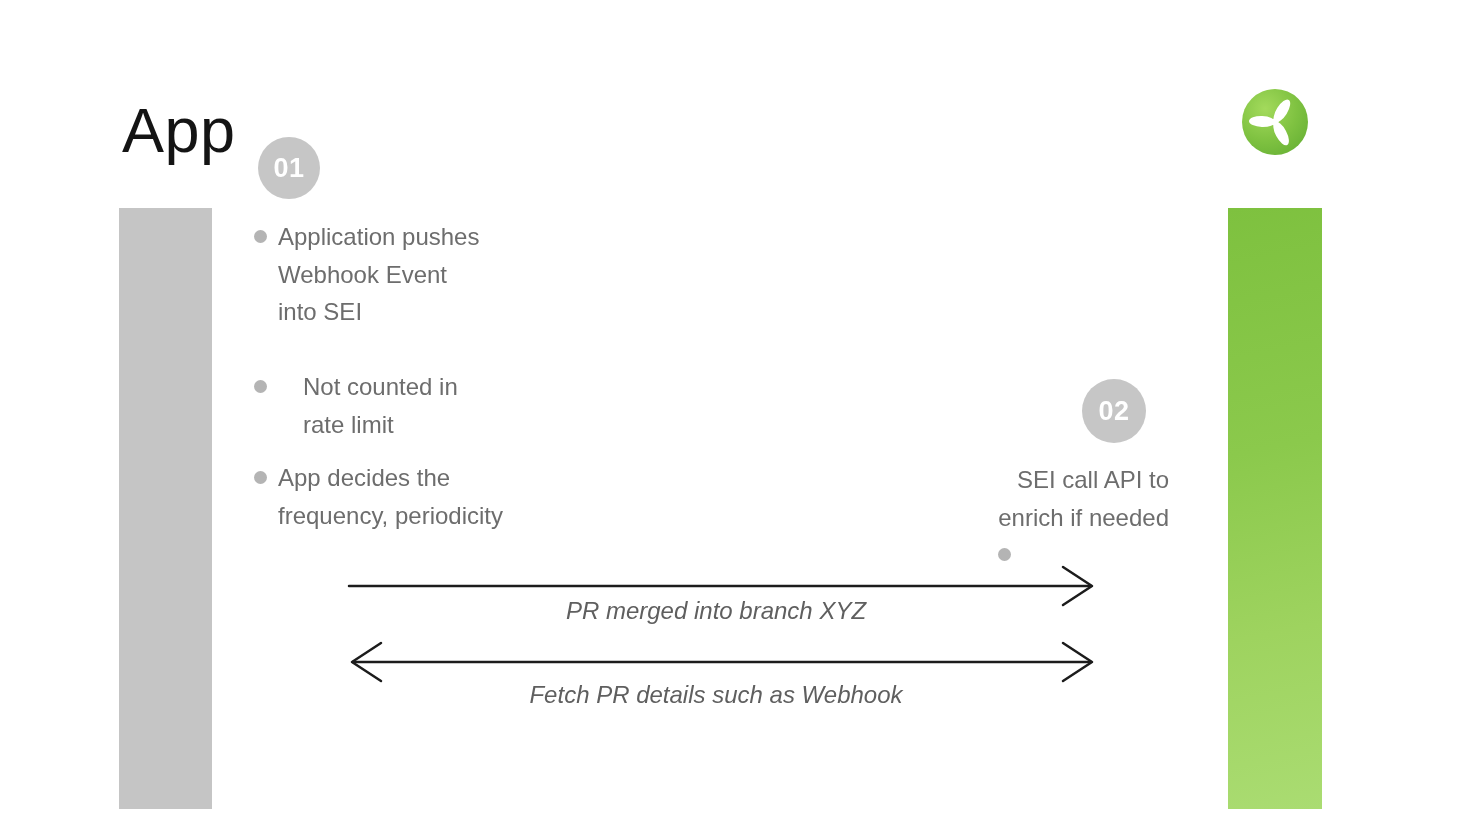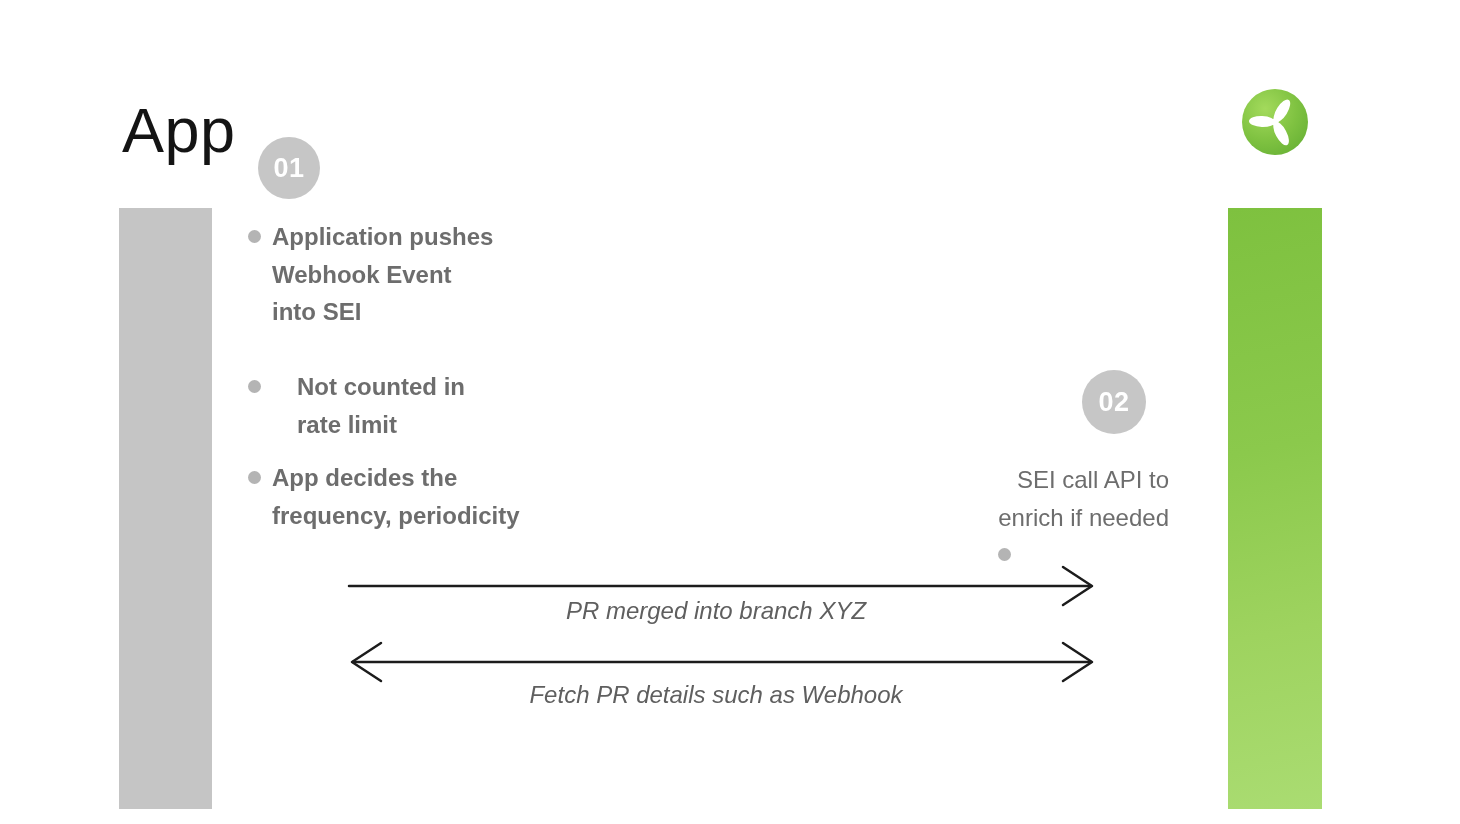--- a/index.html
+++ b/index.html
@@ -54,28 +54,27 @@
     border-radius: 50%;
     display: flex;
     align-items: center;
     justify-content: center;
     color: #ffffff;
     font-weight: 700;
     font-size: 27px;
     letter-spacing: 0.5px;
   }
   .badge-01 { left: 258px; top: 137px; width: 62px; height: 62px; text-align: right; }
-  .badge-02 { left: 1082px; top: 370px; width: 64px; height: 64px; }
+  .badge-02 { left: 1082px; top: 379px; width: 64px; height: 64px; }
 
   .bullet-group {
     position: absolute;
-    left: 248px;
+    left: 254px;
     display: flex;
     align-items: flex-start;
-    font-weight: bold;
   }
   .g1 { top: 218px; }
   .g2 { top: 368px; gap: 25px; }
   .g3 { top: 459px; }
 
   .dot {
     width: 13px;
     height: 13px;
     border-radius: 50%;
     background: #b4b4b4;

